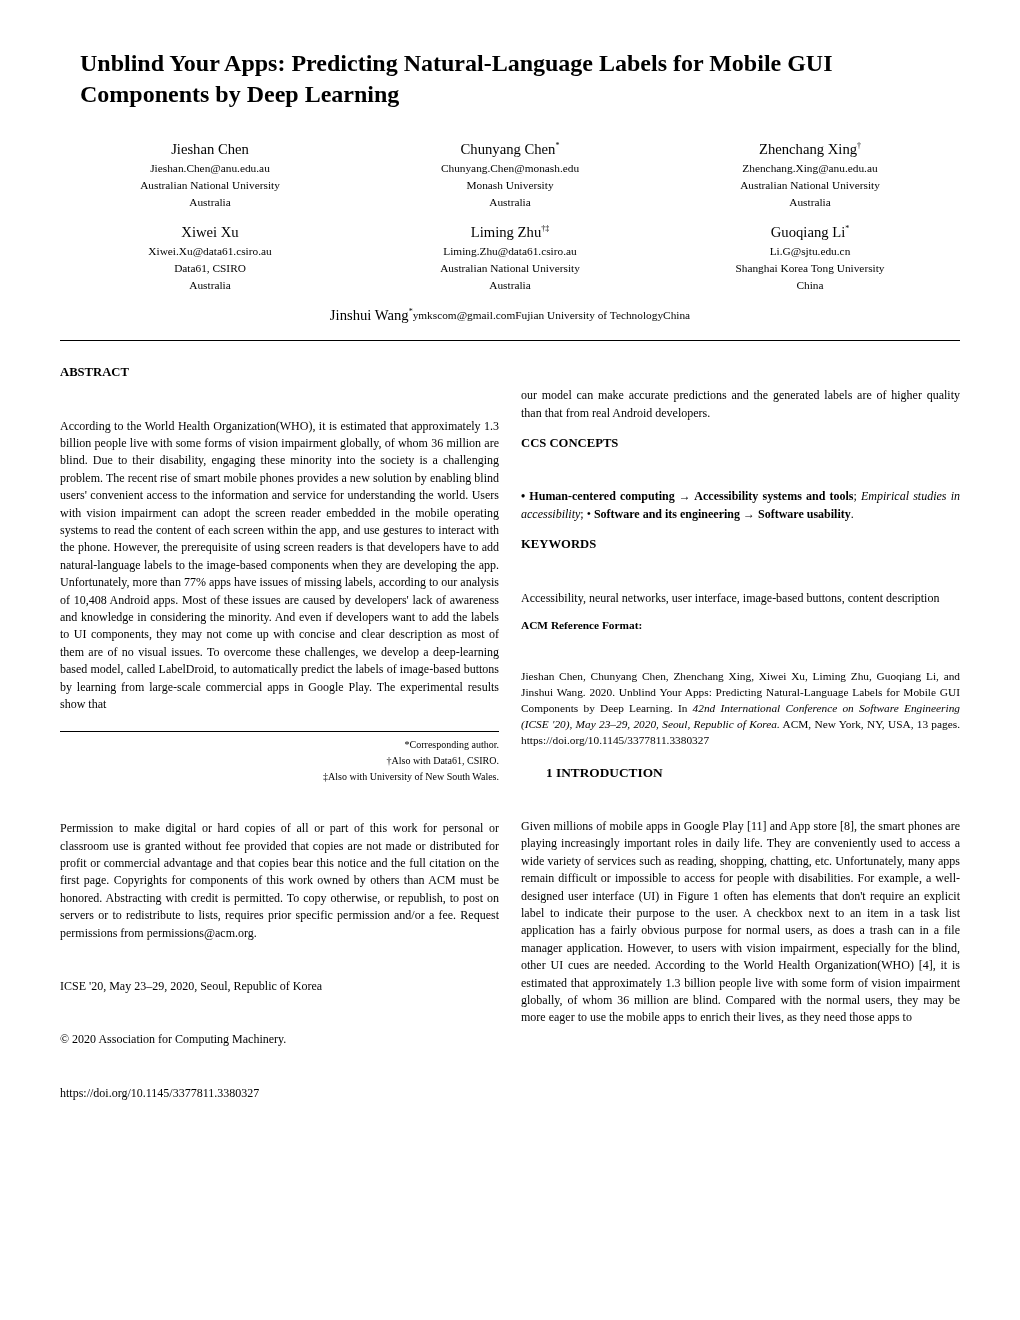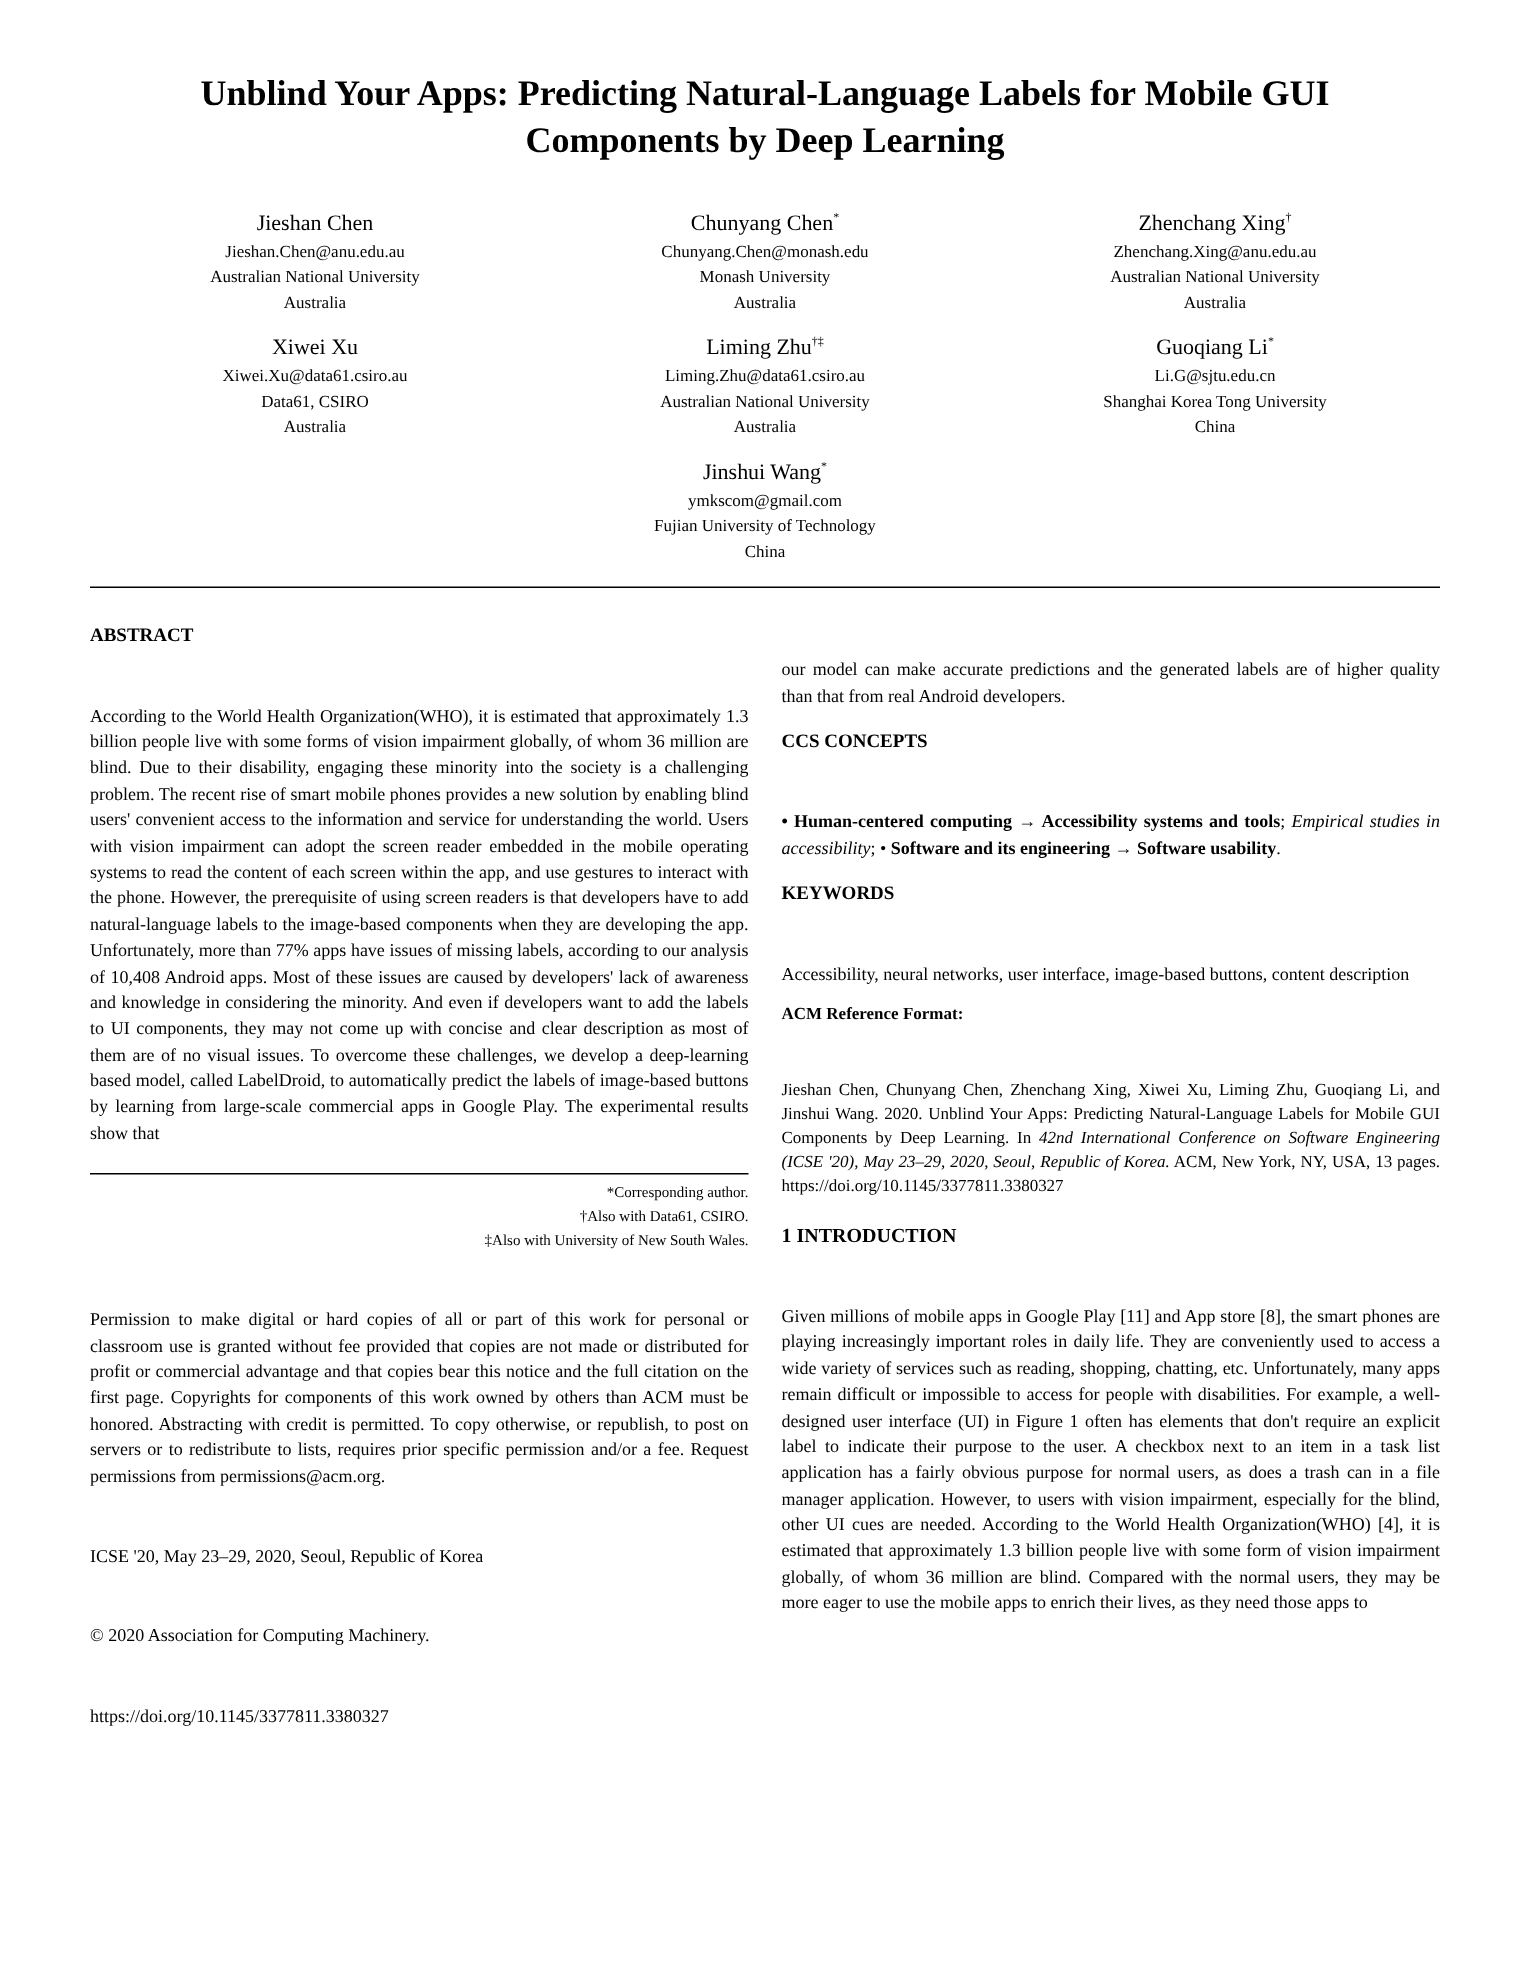--- a/index.html
+++ b/index.html
@@ -6,21 +6,21 @@
     body {
       background: #fff;
       font-family: "Times New Roman", Times, serif;
       font-size: 9.5pt;
       color: #000;
       width: 1020px;
       min-height: 1320px;
       padding: 48px 60px 48px 60px;
     }
     .page-title {
-      text-align: center;
+      text-align: left;
       font-size: 18pt;
       font-weight: bold;
       margin-bottom: 28px;
       line-height: 1.3;
       padding: 0 20px;
     }
     .authors-grid {
       display: grid;
       grid-template-columns: repeat(3, 1fr);
       gap: 14px 0;
@@ -43,21 +43,21 @@
       font-size: 8.5pt;
     }
     .authors-center-row {
       display: flex;
       justify-content: center;
       margin-top: 8px;
       margin-bottom: 14px;
     }
     .author-block-center {
       display: flex;
-      flex-direction: column;
+      flex-direction: row;
       align-items: center;
       line-height: 1.5;
     }
     hr.divider {
       border: none;
       border-top: 1px solid #000;
       margin: 10px 0 10px 0;
     }
     .two-col {
       display: grid;
@@ -73,20 +73,21 @@
       font-size: 9.5pt;
       font-weight: bold;
       margin-top: 12px;
       margin-bottom: 4px;
     }
     .section-heading-large {
       font-size: 10pt;
       font-weight: bold;
       margin-top: 14px;
       margin-bottom: 5px;
+      margin-left: 25px;
     }
     p {
       text-align: justify;
       margin-bottom: 6px;
       font-size: 9pt;
       line-height: 1.45;
       margin-top: 36px;
     }
     .abstract-heading {
       font-size: 9.5pt;

